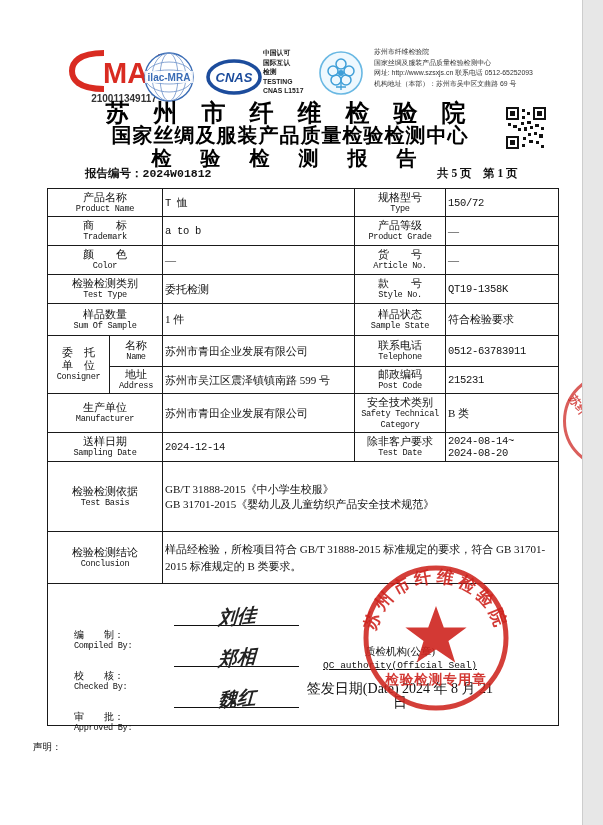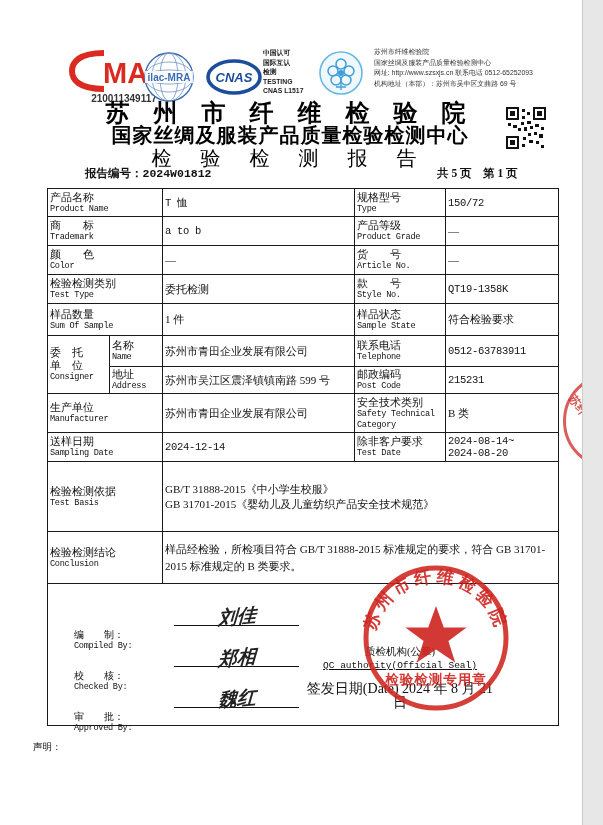--- a/index.html
+++ b/index.html
@@ -10,33 +10,33 @@
   .logo { position:absolute; }
   .cnas-side { position:absolute; left:263px; top:48px; font-family:"Liberation Sans",sans-serif;
     font-size:6.8px; line-height:9.6px; color:#222; font-weight:bold; }
   .org-info { position:absolute; left:374px; top:47px; width:215px; font-size:6.9px;
     line-height:10.6px; color:#333; font-family:"Liberation Sans",sans-serif; }
 
   
   .title-wrap { position:absolute; left:40px; top:102px; width:500px; text-align:center; color:#000; }
   .t1 { font-size:24px; font-weight:bold; letter-spacing:9px; line-height:22px; }
   .t2 { font-size:20px; font-weight:bold; letter-spacing:1px; line-height:23px; }
-  .t3 { font-size:20px; font-weight:normal; letter-spacing:12px; line-height:23px; }
+  .t3 { font-size:20px; font-weight:bold; letter-spacing:12px; line-height:23px; }
   .qr { position:absolute; left:506px; top:107px; }
 
   .meta { position:absolute; top:166px; left:47px; width:511px; font-size:11.5px; font-weight:bold; color:#111; }
   .meta .rno { position:absolute; left:38px; }
   .meta .pg  { position:absolute; left:390px; }
   .mono { font-family:"Liberation Mono","DejaVu Sans Mono",monospace; }
 
   
   table.rep { position:absolute; left:47px; top:188px; width:511px; border-collapse:collapse;
     table-layout:fixed; }
   table.rep td { border:1.4px solid #1a1a1a; vertical-align:middle; padding:1px 2px; color:#111; }
-  td.lab { }
+  td.lab { text-align:center; }
   td.val { text-align:left; padding-left:8px; }
   .zh { font-size:11px; line-height:13px; }
   .en { font-family:"Liberation Mono","DejaVu Sans Mono",monospace; font-size:8.6px; line-height:10.5px; letter-spacing:-0.3px; }
   .vzh { font-size:11px; }
   .vmono { font-family:"Liberation Mono","DejaVu Sans Mono",monospace; font-size:10.5px; letter-spacing:-0.3px; }
 
   
   .sigcell { position:relative; }
   .sig-row { position:absolute; left:26px; width:260px; }
   .sig-label .zh { font-size:10px;margin-top:32px; }

